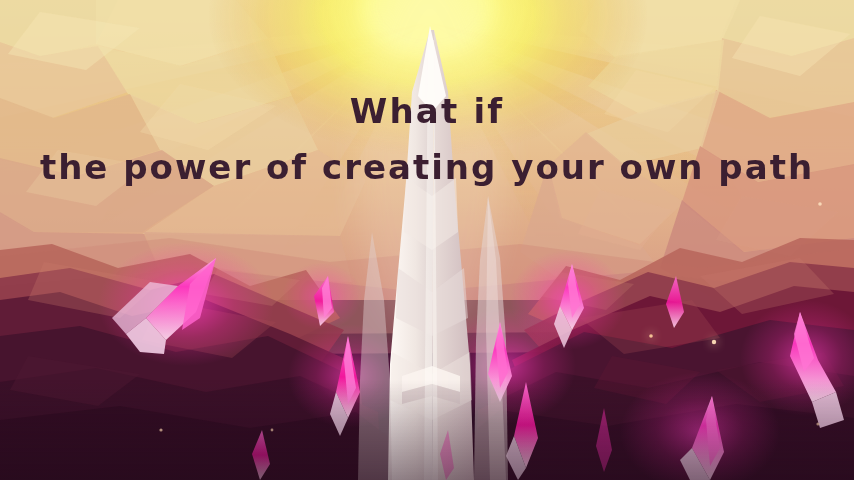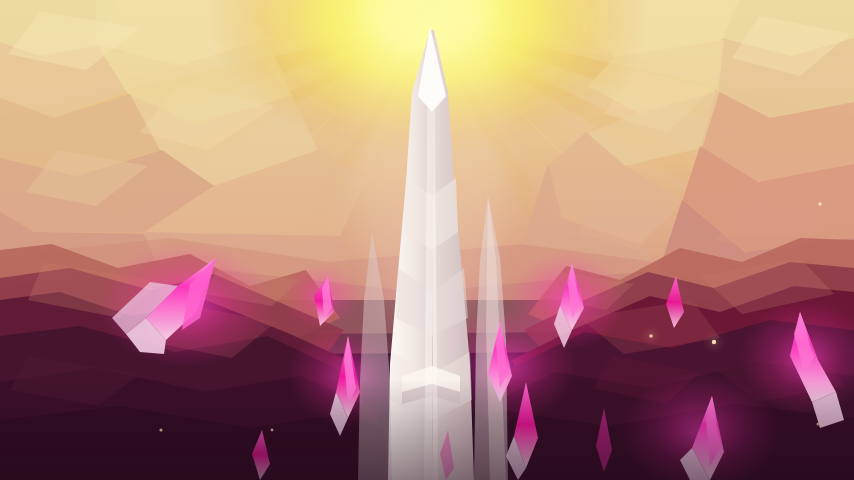--- a/index.html
+++ b/index.html
@@ -338,15 +338,17 @@
       <circle cx="714" cy="342" r="5" fill="#ffd9b0" opacity="0.25" filter="url(#fSoft3)"></circle>
       <circle cx="651" cy="336" r="5" fill="#ffd9b0" opacity="0.2" filter="url(#fSoft3)"></circle>
     </g>
 
     <g>
       <rect x="0" y="380" width="854" height="100" fill="url(#gDarkBot)" opacity="0.55"></rect>
     </g>
   </svg>
 
   <div id="caption">
+    <div id="cap-line-1" class="cap-line">What if</div>
+    <div id="cap-line-2" class="cap-line">the power of creating your own path</div>
   </div>
 
 </div>
 
 </body></html>

